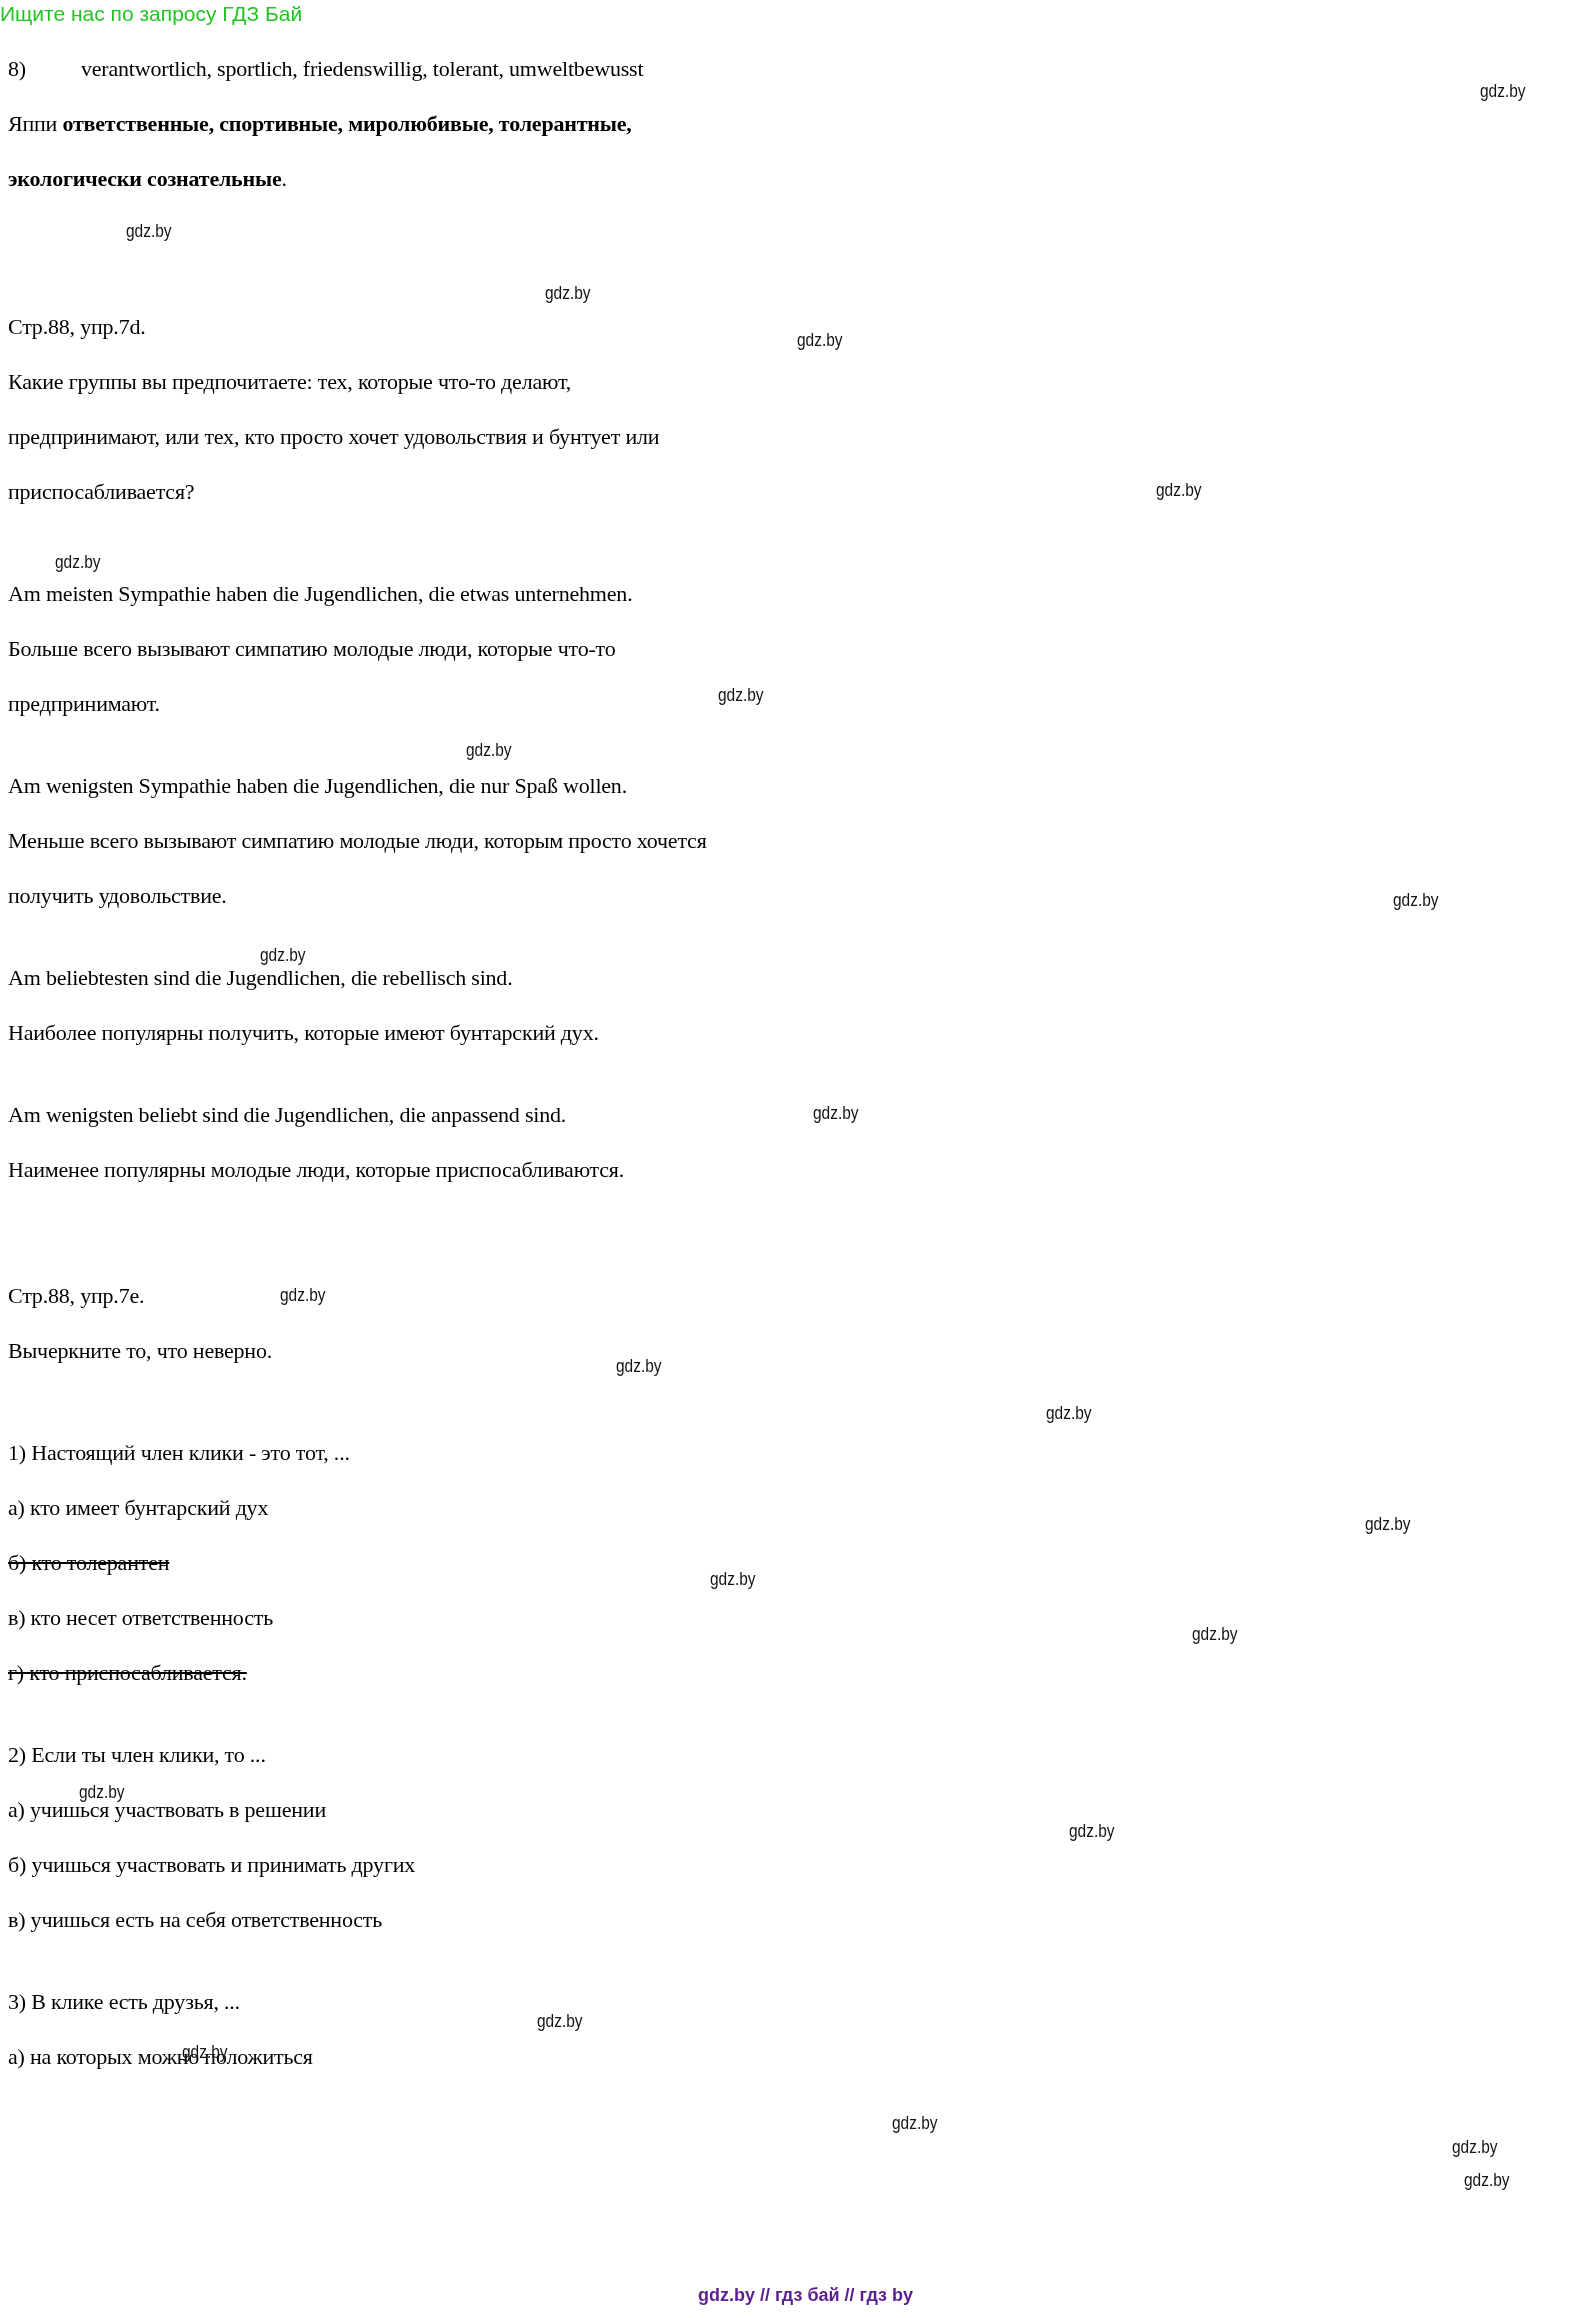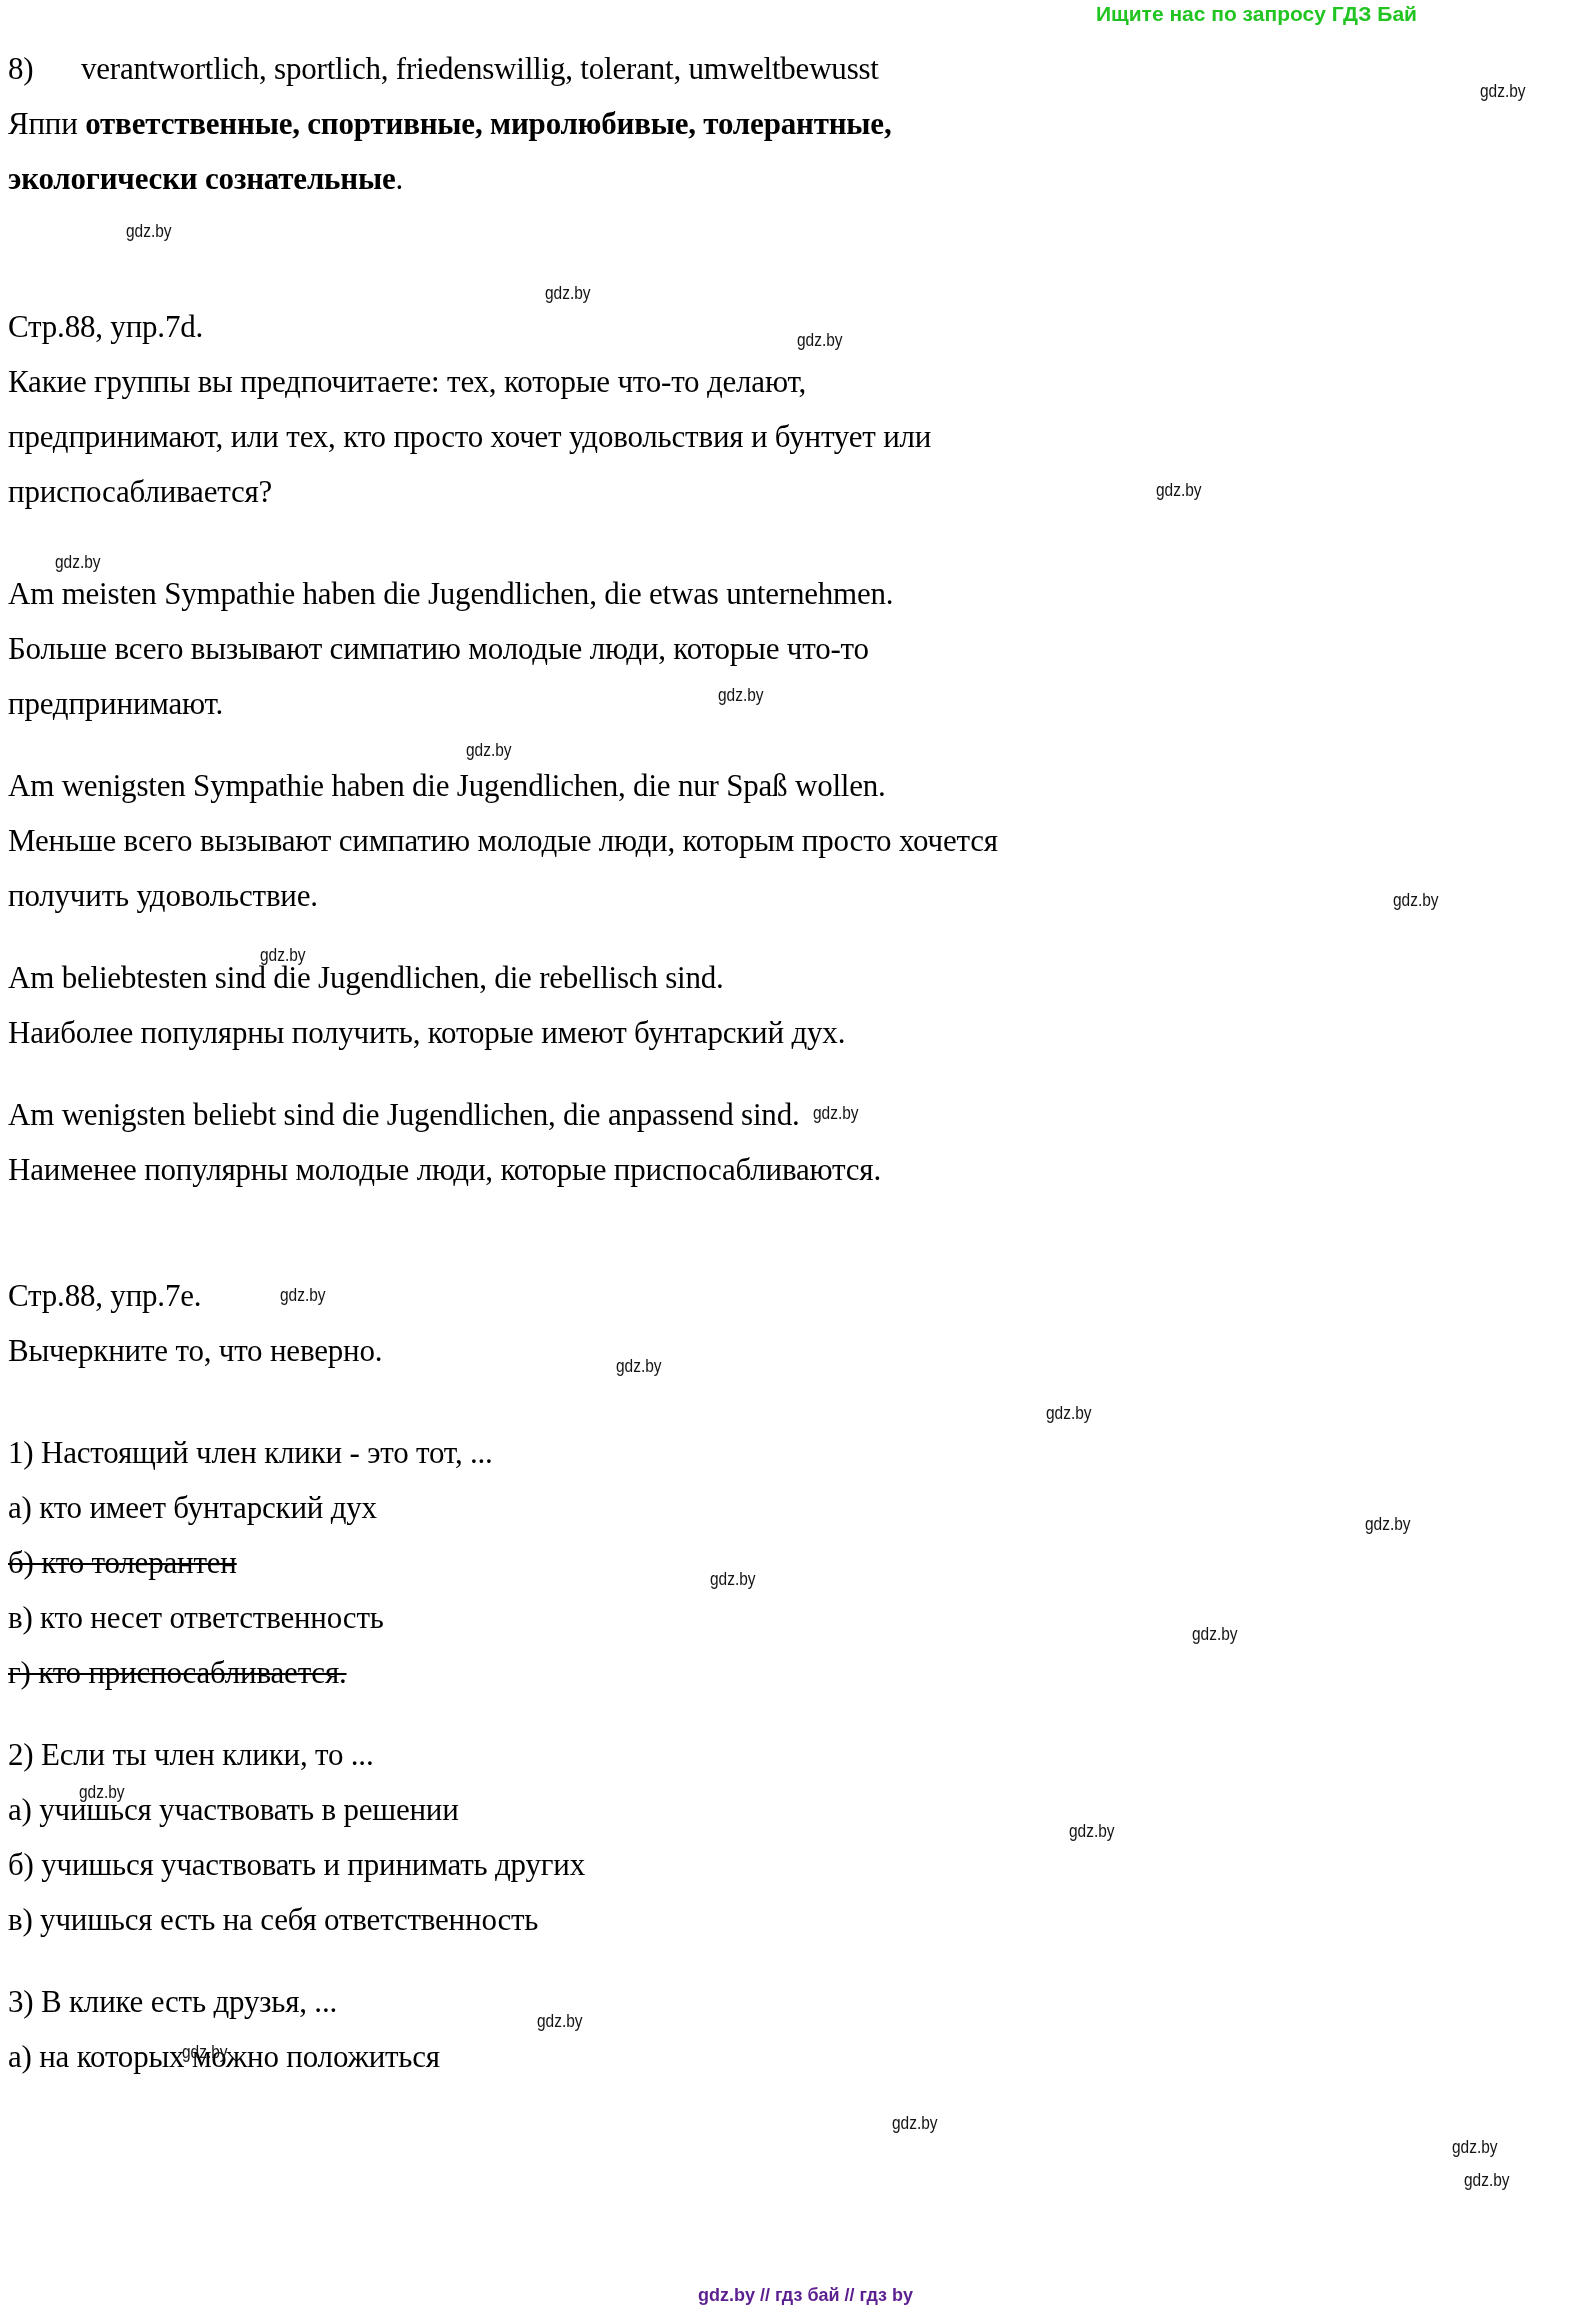--- a/index.html
+++ b/index.html
@@ -16,39 +16,39 @@
     font-family: "Liberation Serif", "DejaVu Serif", serif;
     color: #000000;
   }
 
   
   .site-banner {
     position: absolute;
     top: 1.6px;
     left: 0;
     width: 1417px;
-    text-align: right;
+    text-align: left;
     font-family: "Liberation Sans", "DejaVu Sans", sans-serif;
     font-size: 21px;
-    font-weight: 700;
+    font-weight: 400;
     color: #22c422;
     letter-spacing: 0px;
     white-space: nowrap;
   }
 
   
   .doc {
     position: absolute;
     left: 8px;
     top: 41px;
     width: 1547px;
   }
 
   .line {
-    font-size: 31px;
+    font-size: 22px;
     line-height: 55px;
     white-space: nowrap;
     letter-spacing: -0.2px;
   }
   .line.wrap { white-space: normal; }
 
   .bold { font-weight: 700; }
   .strike { text-decoration: line-through; text-decoration-thickness: 2.4px; }
   .gap-s  { height: 27px; }
   .gap-m  { height: 47px; }

